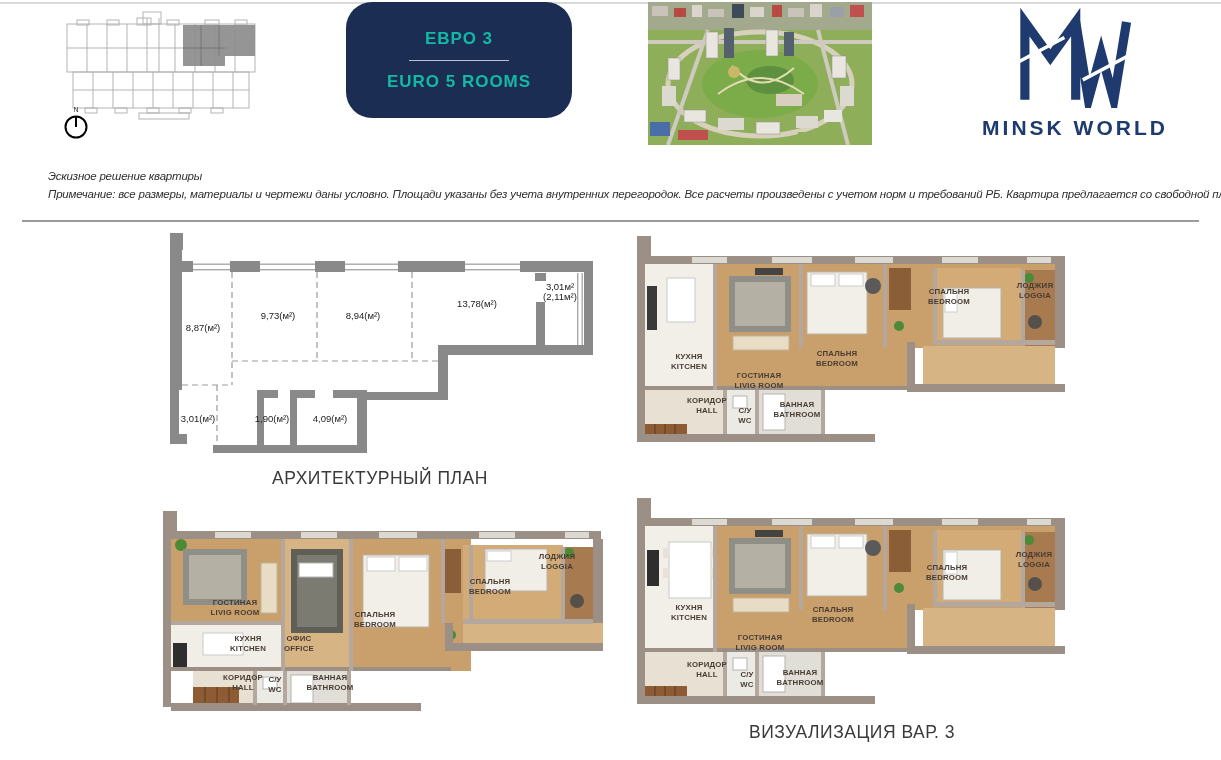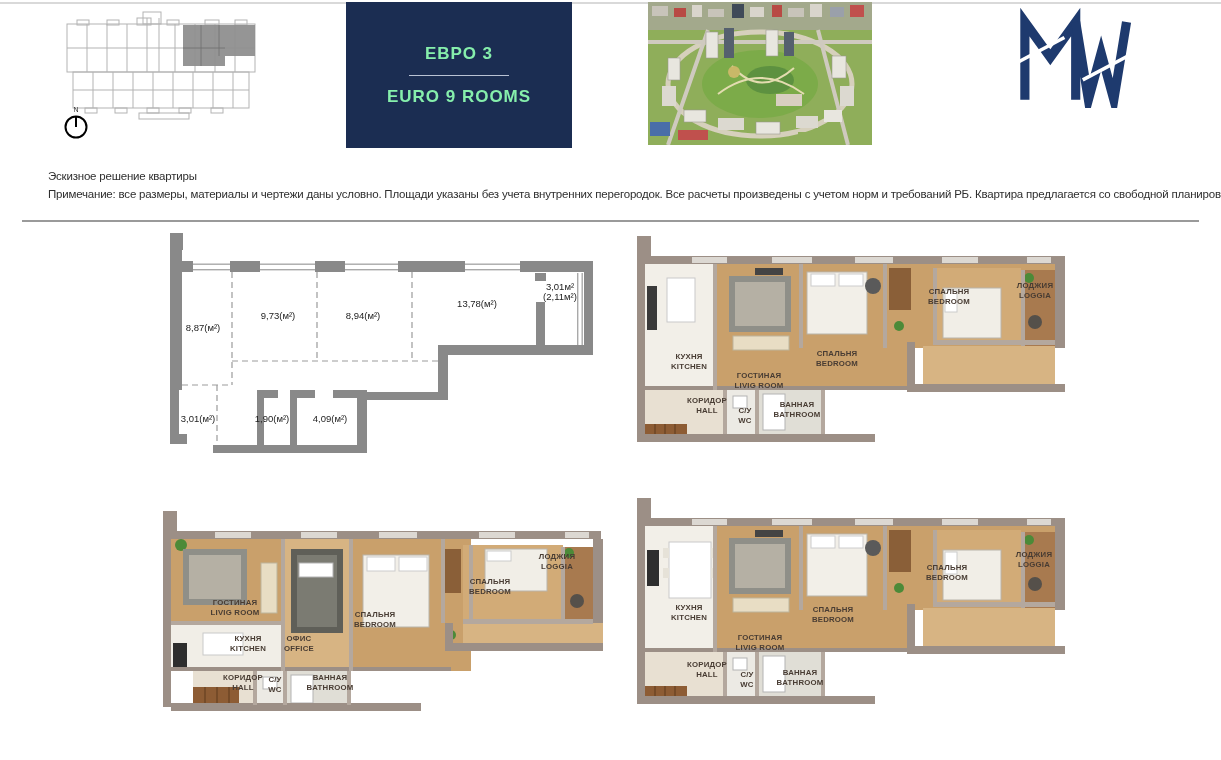--- a/index.html
+++ b/index.html
@@ -6,36 +6,37 @@
   body{
     width:1221px;height:760px;position:relative;overflow:hidden;
     background:#ffffff;font-family:"Liberation Sans",sans-serif;
   }
   .abs{position:absolute;}
   .topline{top:2px;left:0;width:1221px;height:2px;background:#d9d9d9;}
 
   
   .miniplan{top:8px;left:55px;}
   .titlebox{
-    top:2px;left:346px;width:226px;height:146px;background:#1b2d52;
+    top:2px;left:346px;width:226px;height:116px;background:#1b2d52;
     display:flex;flex-direction:column;align-items:center;justify-content:center;
-    color:#86efac;
+    color:#14b8a6;
+    border-radius:26px;
   }
   .titlebox .t1{font-size:17px;letter-spacing:1px;font-weight:700;}
   .titlebox .sep{width:100px;height:1px;background:#b9c2d4;margin:11px 0;}
   .titlebox .t2{font-size:17px;letter-spacing:1px;font-weight:700;}
   .aerial{top:2px;left:648px;width:224px;height:143px;}
   .logo{top:8px;left:975px;width:200px;height:132px;text-align:center;}
   .logo .brand{
     margin-top:4px;color:#1e3a6e;font-size:21px;font-weight:700;letter-spacing:3px;
   }
 
   
   .disclaimer{top:168px;left:48px;width:1160px;color:#2e2e2e;}
-  .disclaimer p{margin:0;font-size:11.5px;line-height:17.5px;letter-spacing:-0.2px;white-space:nowrap;}
+  .disclaimer p{margin:0;font-size:11.5px;line-height:17.5px;letter-spacing:-0.2px;white-space:nowrap;font-style:italic;}
   .rule{top:220px;left:22px;width:1177px;height:2px;background:#9a9a9a;}
 
   
   .fig{display:block;}
   .fig .caption{
     text-align:center;font-size:17.5px;color:#3a3a3a;letter-spacing:0.5px;
     margin-top:6px;white-space:nowrap;
   }
   .archplan{top:230px;left:160px;width:440px;}
   .viz1{top:228px;left:637px;width:428px;}
@@ -86,21 +87,21 @@
       <circle cx="21" cy="119" r="10.5" stroke="#000" stroke-width="2" fill="none"></circle>
       <line x1="21" y1="119" x2="21" y2="109" stroke="#000" stroke-width="2"></line>
       <text x="21" y="104" text-anchor="middle" font-size="7" fill="#333">N</text>
     </g>
   </svg>
 </div>
 
 <div class="abs titlebox">
   <div class="t1">ЕВРО 3</div>
   <div class="sep"></div>
-  <div class="t2">EURO 9 ROOMS</div>
+  <div class="t2">EURO 5 ROOMS</div>
 </div>
 
 <div class="abs aerial">
   <svg width="224" height="143" viewBox="0 0 224 143">
     <rect width="224" height="143" fill="#8fae5a"></rect>
     <rect y="0" width="224" height="28" fill="#a3a98c"></rect>
 
     <g>
       <rect x="4" y="4" width="16" height="10" fill="#c8c4ba"></rect>
         <rect x="26" y="6" width="12" height="9" fill="#b84a44"></rect>
@@ -149,20 +150,21 @@
   <svg width="120" height="100" viewBox="0 0 170 130">
     <g stroke="#1e3a6e" stroke-width="13" fill="none" stroke-miterlimit="10">
       <path d="M14,124 L14,14 L50,64 L86,14 L86,124"></path>
       <path d="M86,14 L104,124 L122,58 L140,124 L158,14"></path>
     </g>
     <g stroke="#ffffff" stroke-width="5">
       <line x1="2" y1="72" x2="70" y2="36"></line>
       <line x1="96" y1="96" x2="168" y2="58"></line>
     </g>
   </svg>
+  <div class="brand">MINSK WORLD</div>
 </div>
 
 <div class="abs disclaimer">
   <p>Эскизное решение квартиры</p>
   <p>Примечание: все размеры, материалы и чертежи даны условно. Площади указаны без учета внутренних перегородок. Все расчеты произведены с учетом норм и требований РБ. Квартира предлагается со свободной планировкой.</p>
 </div>
 <div class="abs rule"></div>
 
 <figure class="abs fig archplan" style="margin:0">
   <svg width="440" height="228" viewBox="0 0 440 228">
@@ -218,20 +220,21 @@
       <text x="118" y="89">9,73(м²)</text>
       <text x="203" y="89">8,94(м²)</text>
       <text x="317" y="77">13,78(м²)</text>
       <text x="400" y="60">3,01м²</text>
       <text x="400" y="70">(2,11м²)</text>
       <text x="38" y="192">3,01(м²)</text>
       <text x="112" y="192">1,90(м²)</text>
       <text x="170" y="192">4,09(м²)</text>
     </g>
   </svg>
+  <figcaption class="caption">АРХИТЕКТУРНЫЙ ПЛАН</figcaption>
 </figure>
 
 <figure class="abs fig viz1" style="margin:0">
   <svg width="428" height="222" viewBox="0 0 428 222">
 
     <rect x="8" y="36" width="70" height="124" fill="#f2efe8"></rect>
     <rect x="78" y="36" width="340" height="84" fill="#c9a06b"></rect>
     <rect x="78" y="120" width="200" height="42" fill="#c9a06b"></rect>
     <rect x="286" y="118" width="132" height="38" fill="#d7b483"></rect>
     <rect x="300" y="40" width="84" height="74" fill="#d2ab77"></rect>
@@ -480,13 +483,14 @@
       <text x="397" y="67">ЛОДЖИЯ</text>
       <text x="397" y="77">LOGGIA</text>
       <text x="70" y="177">КОРИДОР</text>
       <text x="70" y="187">HALL</text>
       <text x="110" y="187">С/У</text>
       <text x="110" y="197">WC</text>
       <text x="163" y="185">ВАННАЯ</text>
       <text x="163" y="195">BATHROOM</text>
     </g>
   </svg>
+  <figcaption class="caption">ВИЗУАЛИЗАЦИЯ ВАР. 3</figcaption>
 </figure>
 
 </body></html>

